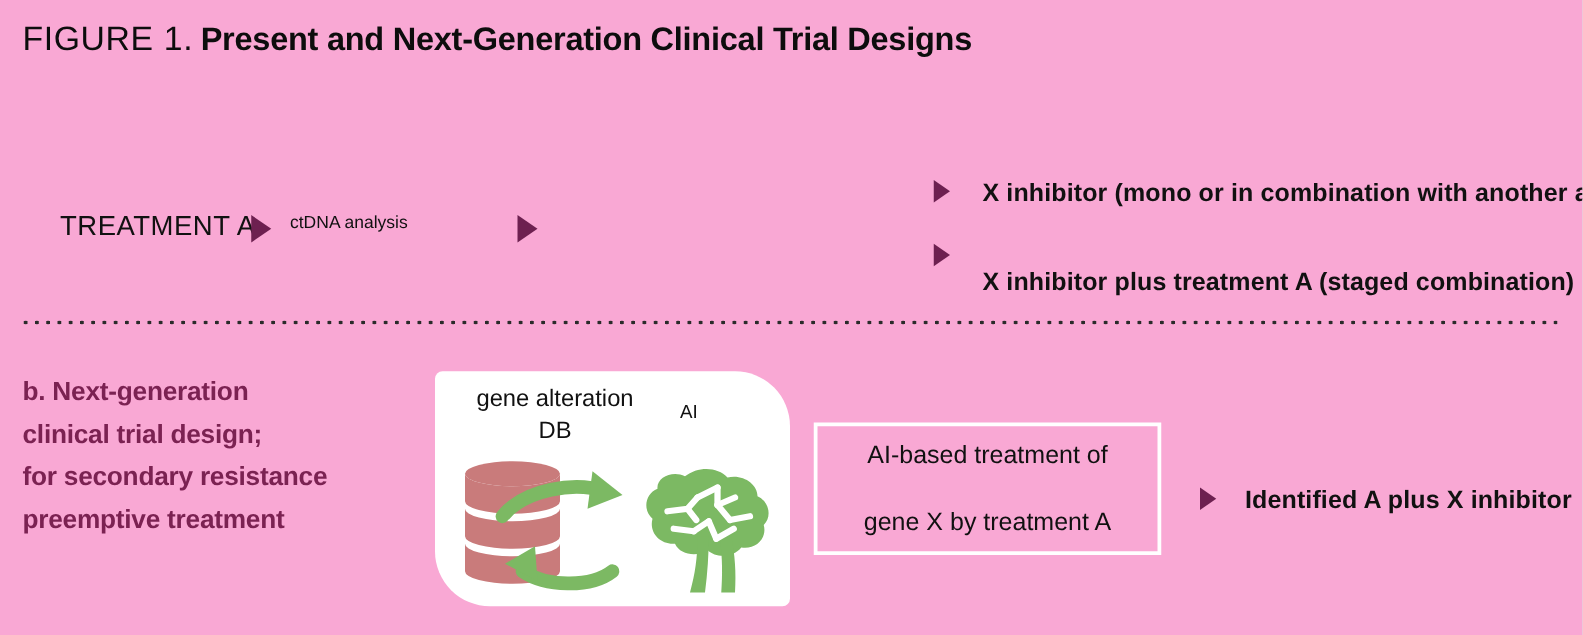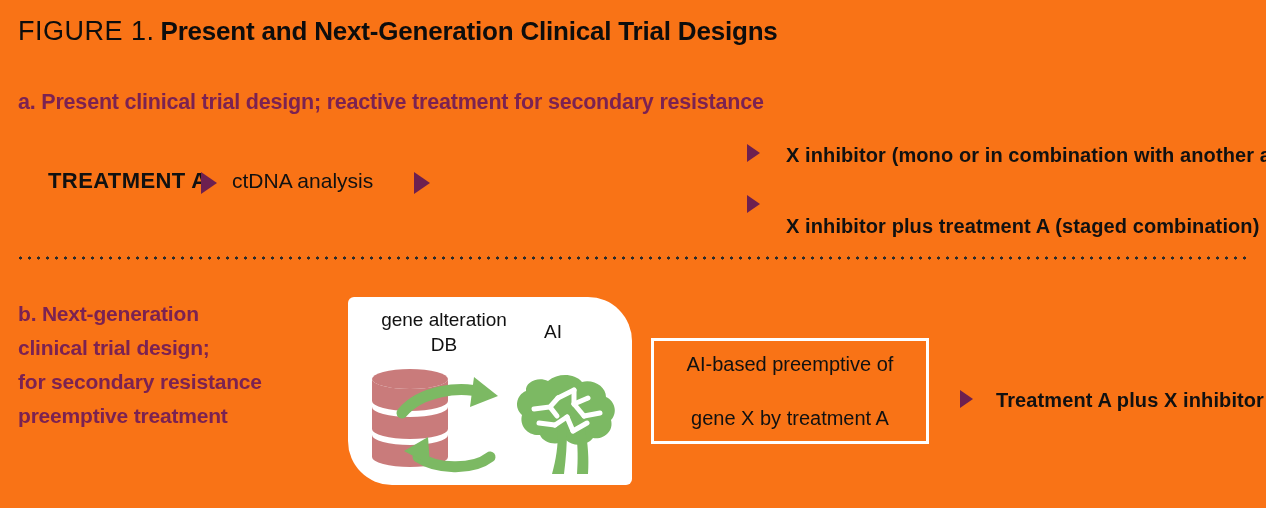--- a/index.html
+++ b/index.html
@@ -7,21 +7,21 @@
     padding: 0;
     background: #e6dedc;
   }
   body {
     font-family: "Liberation Sans", sans-serif;
   }
   #figure {
     position: relative;
     width: 1266px;
     height: 508px;
-    background: #f97316;
+    background: #f9a8d4;
     overflow: hidden;
   }
 
   
   .fig-title {
     position: absolute;
     left: 18px;
     top: 16px;
     white-space: nowrap;
     color: #0d0d0d;
@@ -63,30 +63,30 @@
     letter-spacing: -0.2px;
   }
 
   
   .treatment-a {
     position: absolute;
     left: 48px;
     top: 168px;
     font-family: "Liberation Sans Narrow", "Liberation Sans", sans-serif;
     font-size: 22px;
-    font-weight: 700;
+    font-weight: 400;
     letter-spacing: 0.4px;
     color: #111;
     white-space: nowrap;
   }
   .ctdna {
     position: absolute;
     left: 232px;
     top: 169px;
-    font-size: 21px;
+    font-size: 14px;
     color: #111;
     white-space: nowrap;
   }
   .identified {
     position: absolute;
     left: 453px;
     top: 152px;
     width: 272px;
     text-align: center;
     font-size: 21px;
@@ -150,21 +150,21 @@
     width: 168px;
     text-align: center;
     font-size: 19px;
     line-height: 25px;
     color: #111;
   }
   .illus-label-ai {
     position: absolute;
     left: 196px;
     top: 24px;
-    font-size: 19px;
+    font-size: 15px;
     color: #111;
   }
   .illus-art {
     position: absolute;
     left: 14px;
     top: 68px;
     width: 258px;
     height: 112px;
   }
 
@@ -191,21 +191,20 @@
 </style>
 </head>
 <body>
 
 <div id="figure">
 
   <div class="fig-title">
     <span class="label">FIGURE 1.</span><span class="maintitle">Present and Next-Generation Clinical Trial Designs</span>
   </div>
 
-  <div class="sec-a-heading">a. Present clinical trial design; reactive treatment for secondary resistance</div>
 
   <div class="treatment-a">TREATMENT A</div>
 
   <div class="tri" style="left:201px; top:172px;"></div>
 
   <div class="ctdna">ctDNA analysis</div>
 
   <div class="tri" style="left:414px; top:172px;"></div>
 
   <div class="identified">
@@ -271,22 +270,22 @@
           <path d="M193 60 l-16 -2"></path>
           <path d="M205 52 l6 14"></path>
           <path d="M211 66 l14 -8"></path>
         </g>
       </g>
     </svg>
   </div>
 
   <div class="pred-box">
     <div class="txt">
-      <span>AI-based preemptive of</span><br>
+      <span>AI-based treatment of</span><br>
       <br>
       <span>gene X by treatment A</span>
     </div>
   </div>
 
   <div class="tri small" style="left:960px; top:390px;"></div>
-  <div class="outcome" style="left:996px; top:389px;">Treatment A plus X inhibitor</div>
+  <div class="outcome" style="left:996px; top:389px;">Identified A plus X inhibitor</div>
 
 </div>
 
 </body></html>

